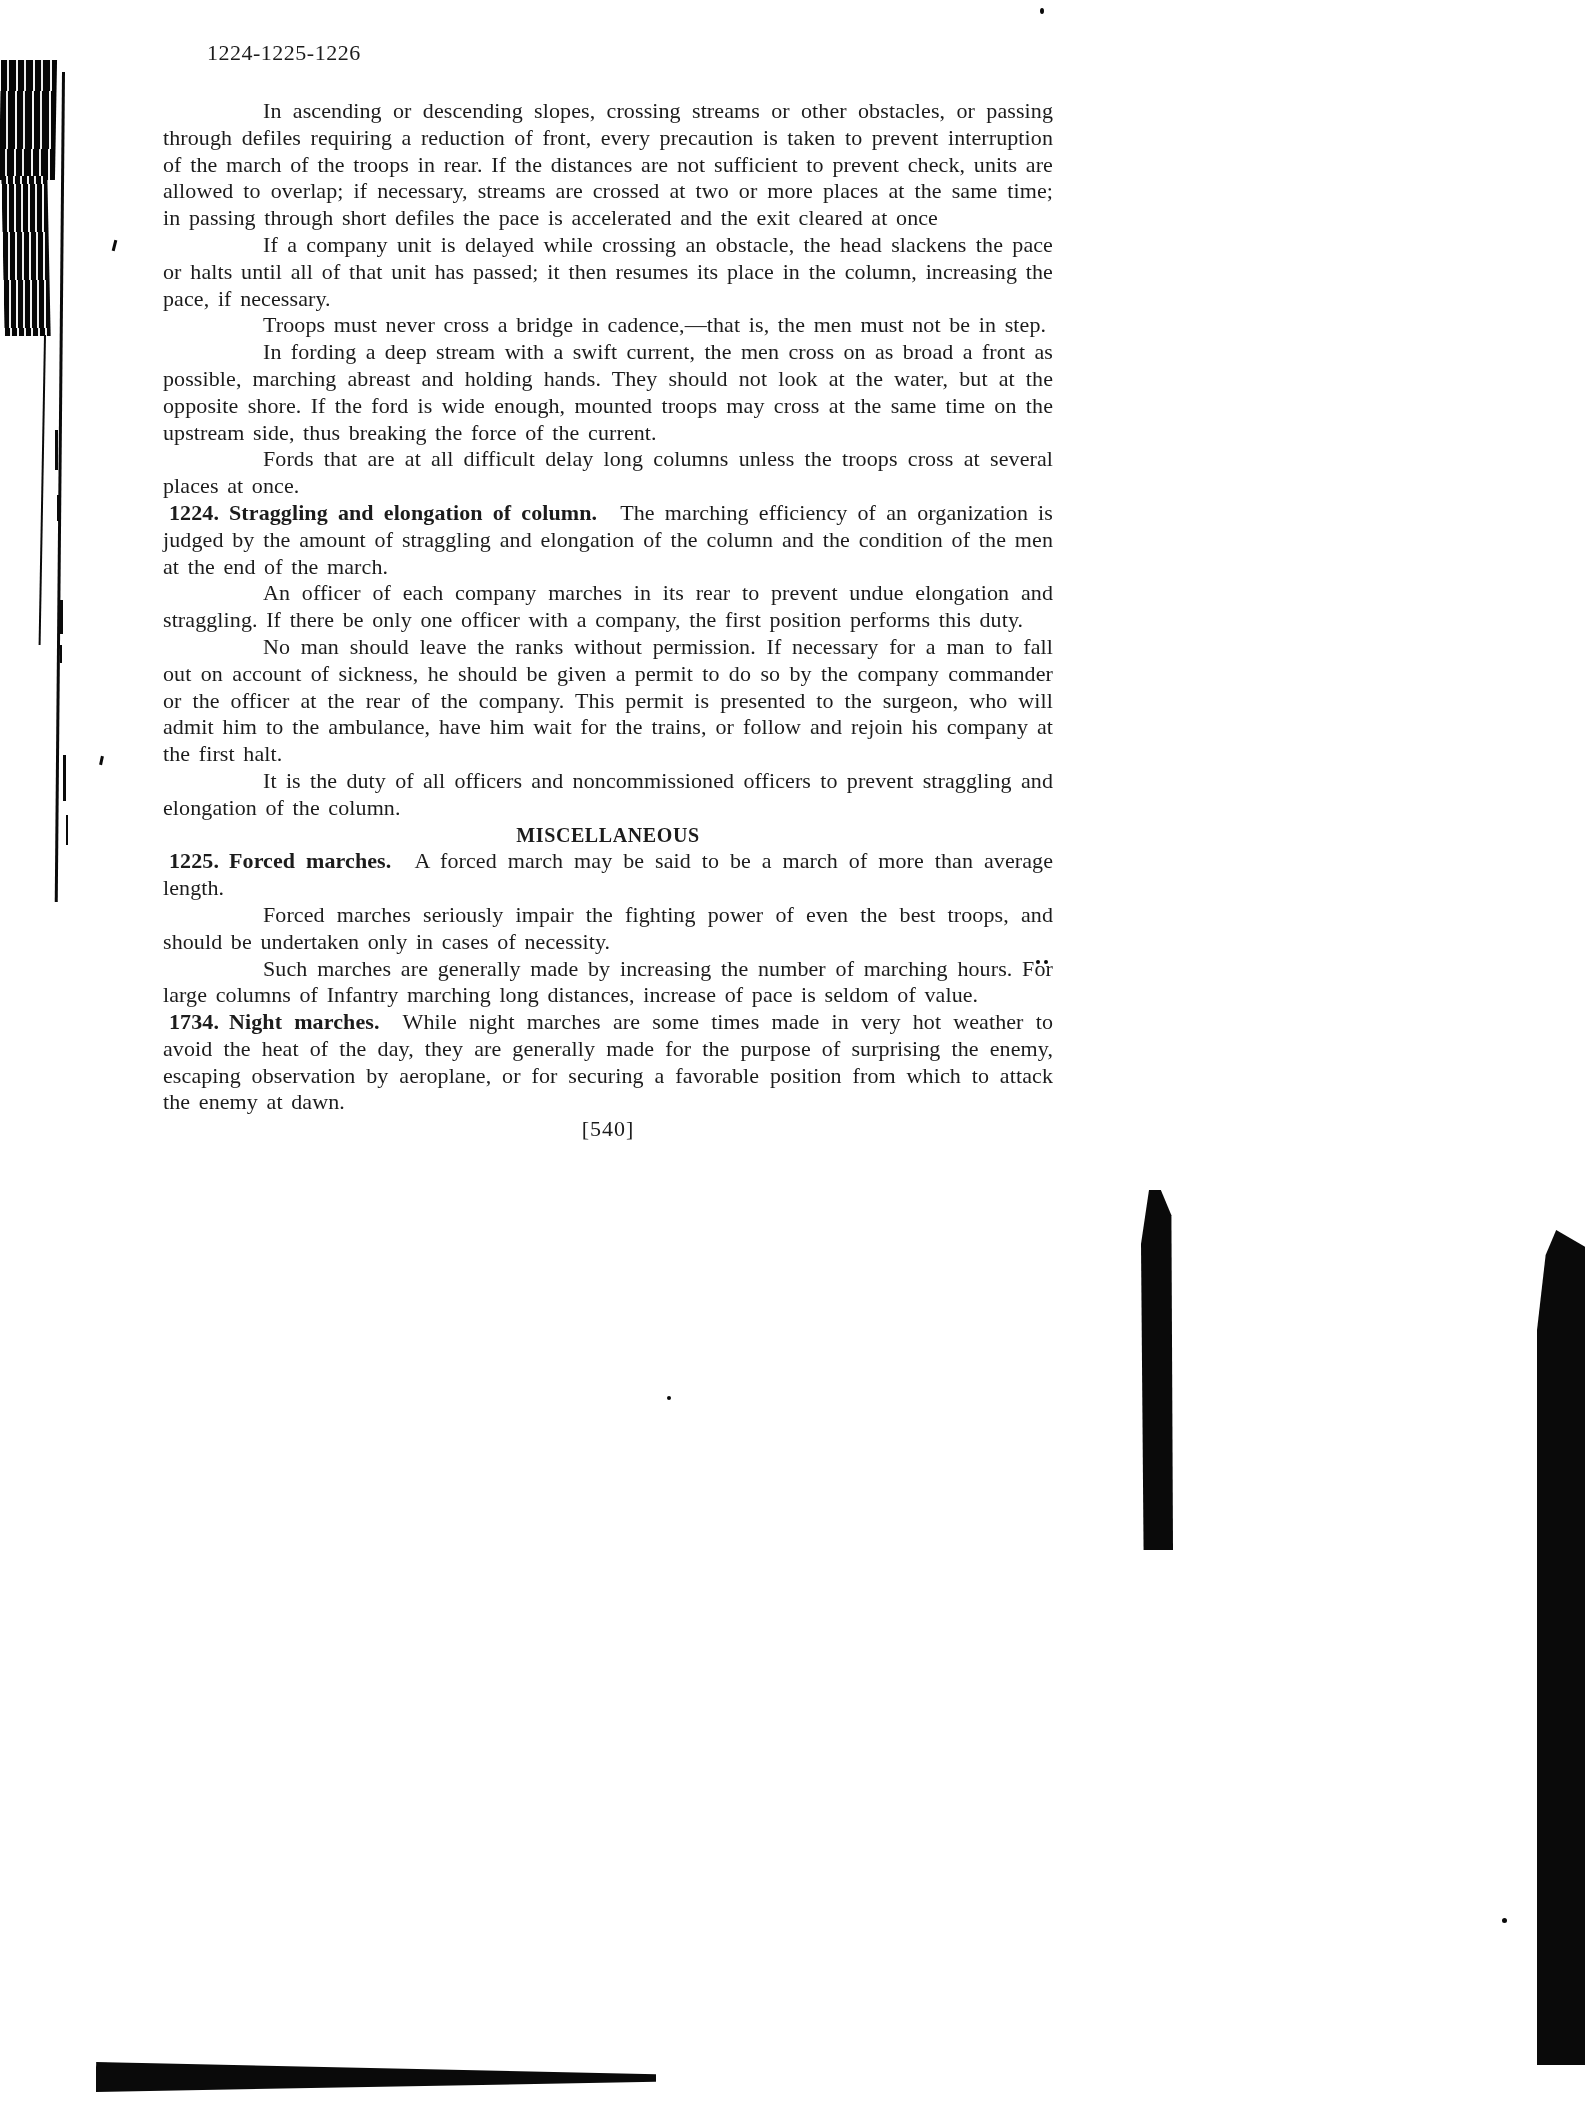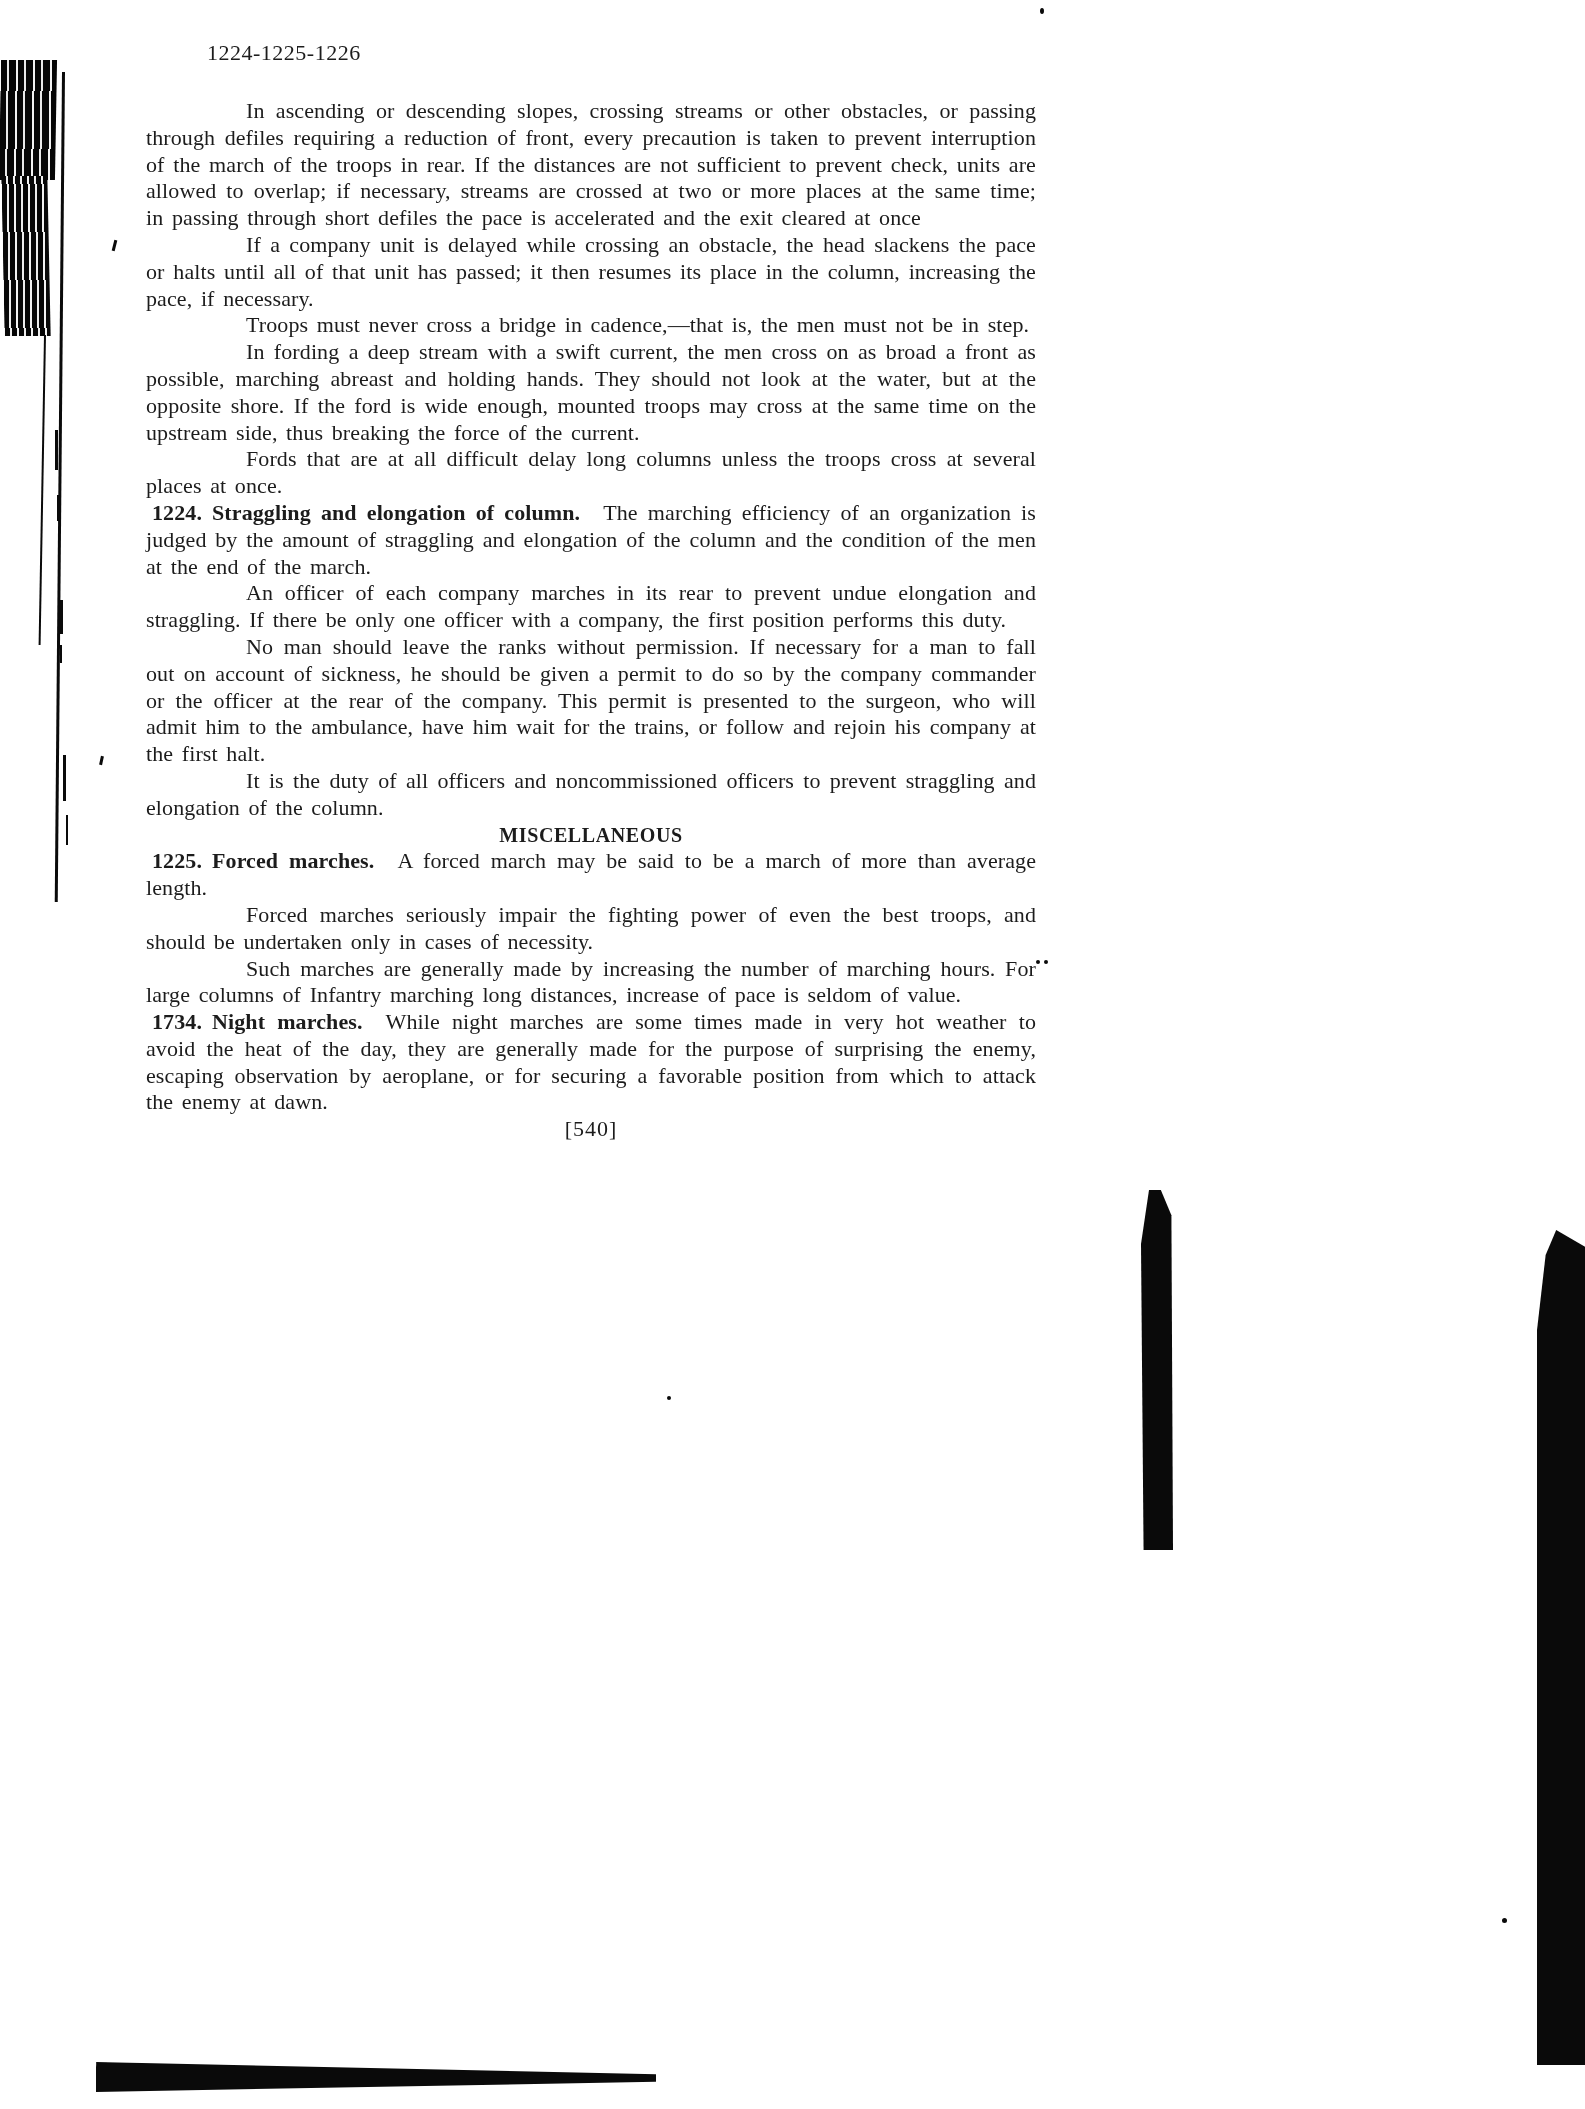--- a/index.html
+++ b/index.html
@@ -8,21 +8,21 @@
     background:#ffffff;
     font-family:"Liberation Serif","DejaVu Serif",serif;
     color:#1c1c1c;
   }
   .page{position:absolute;inset:0;}
   .folio-header{
     position:absolute;left:165px;top:40px;
     font-size:22px;letter-spacing:0.5px;margin-left:42px;
   }
   .text-column{
-    position:absolute;left:146px;top:98px;width:890px;
+    position:absolute;left:163px;top:98px;width:890px;
     font-size:22px;line-height:26.8px;
     text-align:justify;word-spacing:3px;letter-spacing:0.1px;
   }
   p.para{margin:0;}
   p.indent{text-indent:100px;}
   p.numbered{text-indent:6px;}
   .pnum{font-weight:bold;margin-right:10px;}
   .ptitle{font-weight:bold;margin-right:23px;}
   .section-heading{
     margin:10px 0 4px 0;text-align:center;font-weight:bold;

